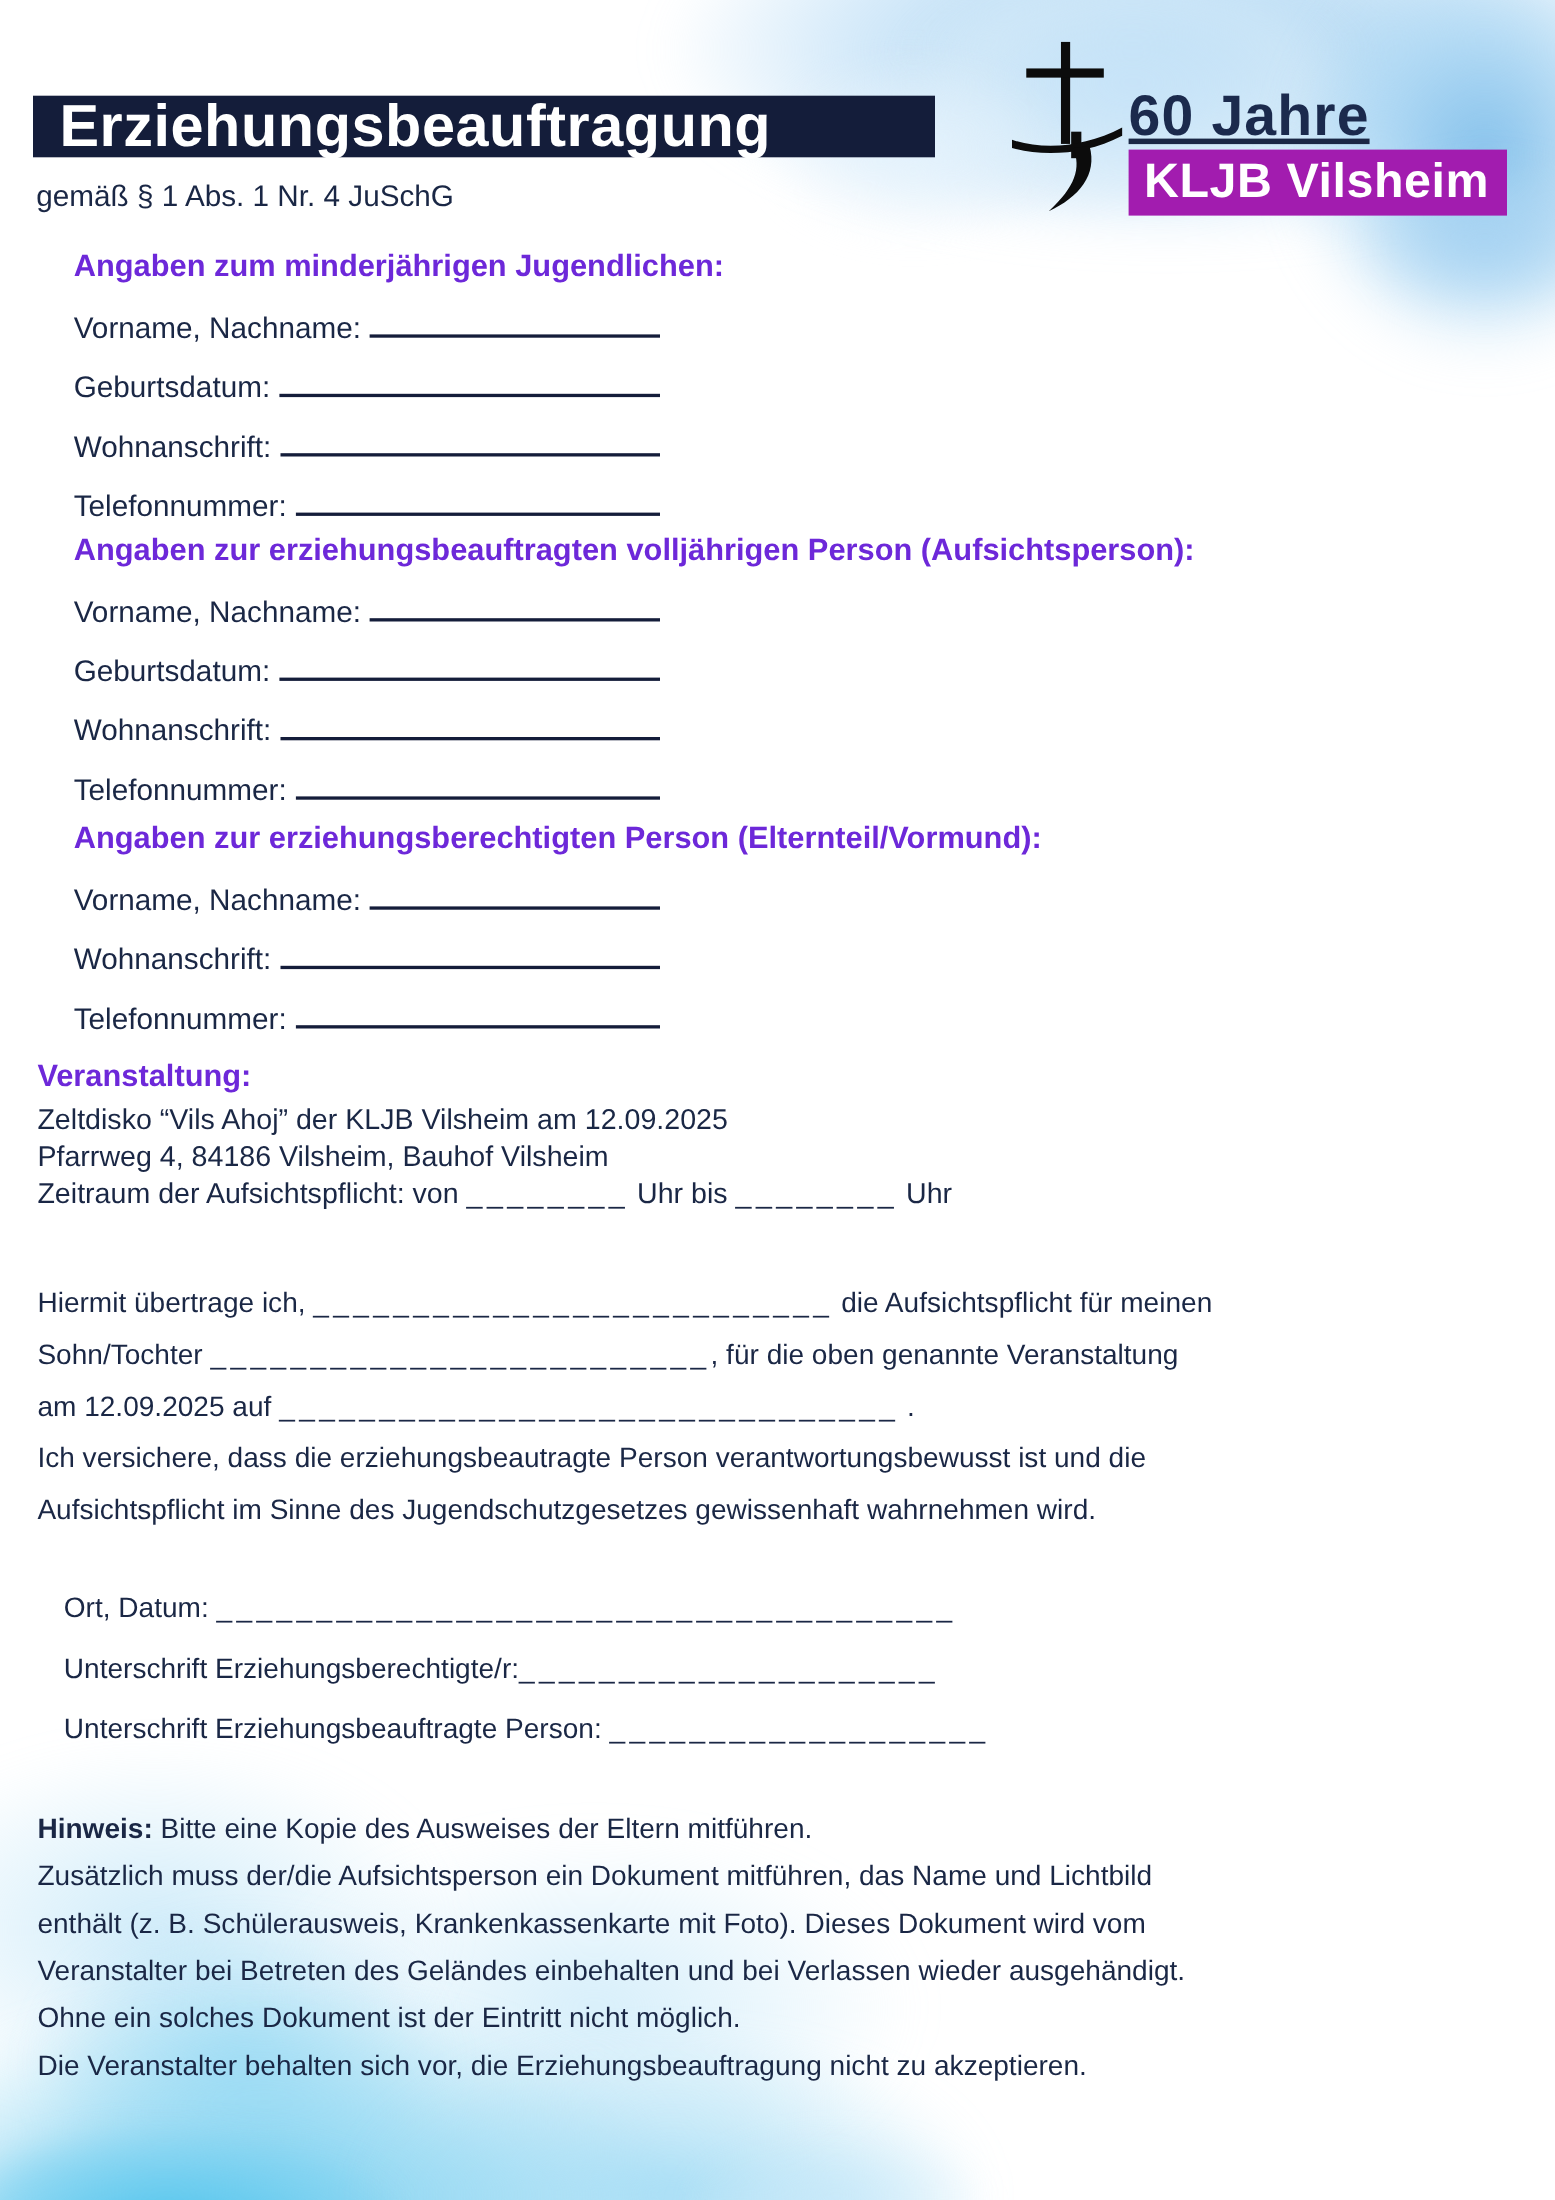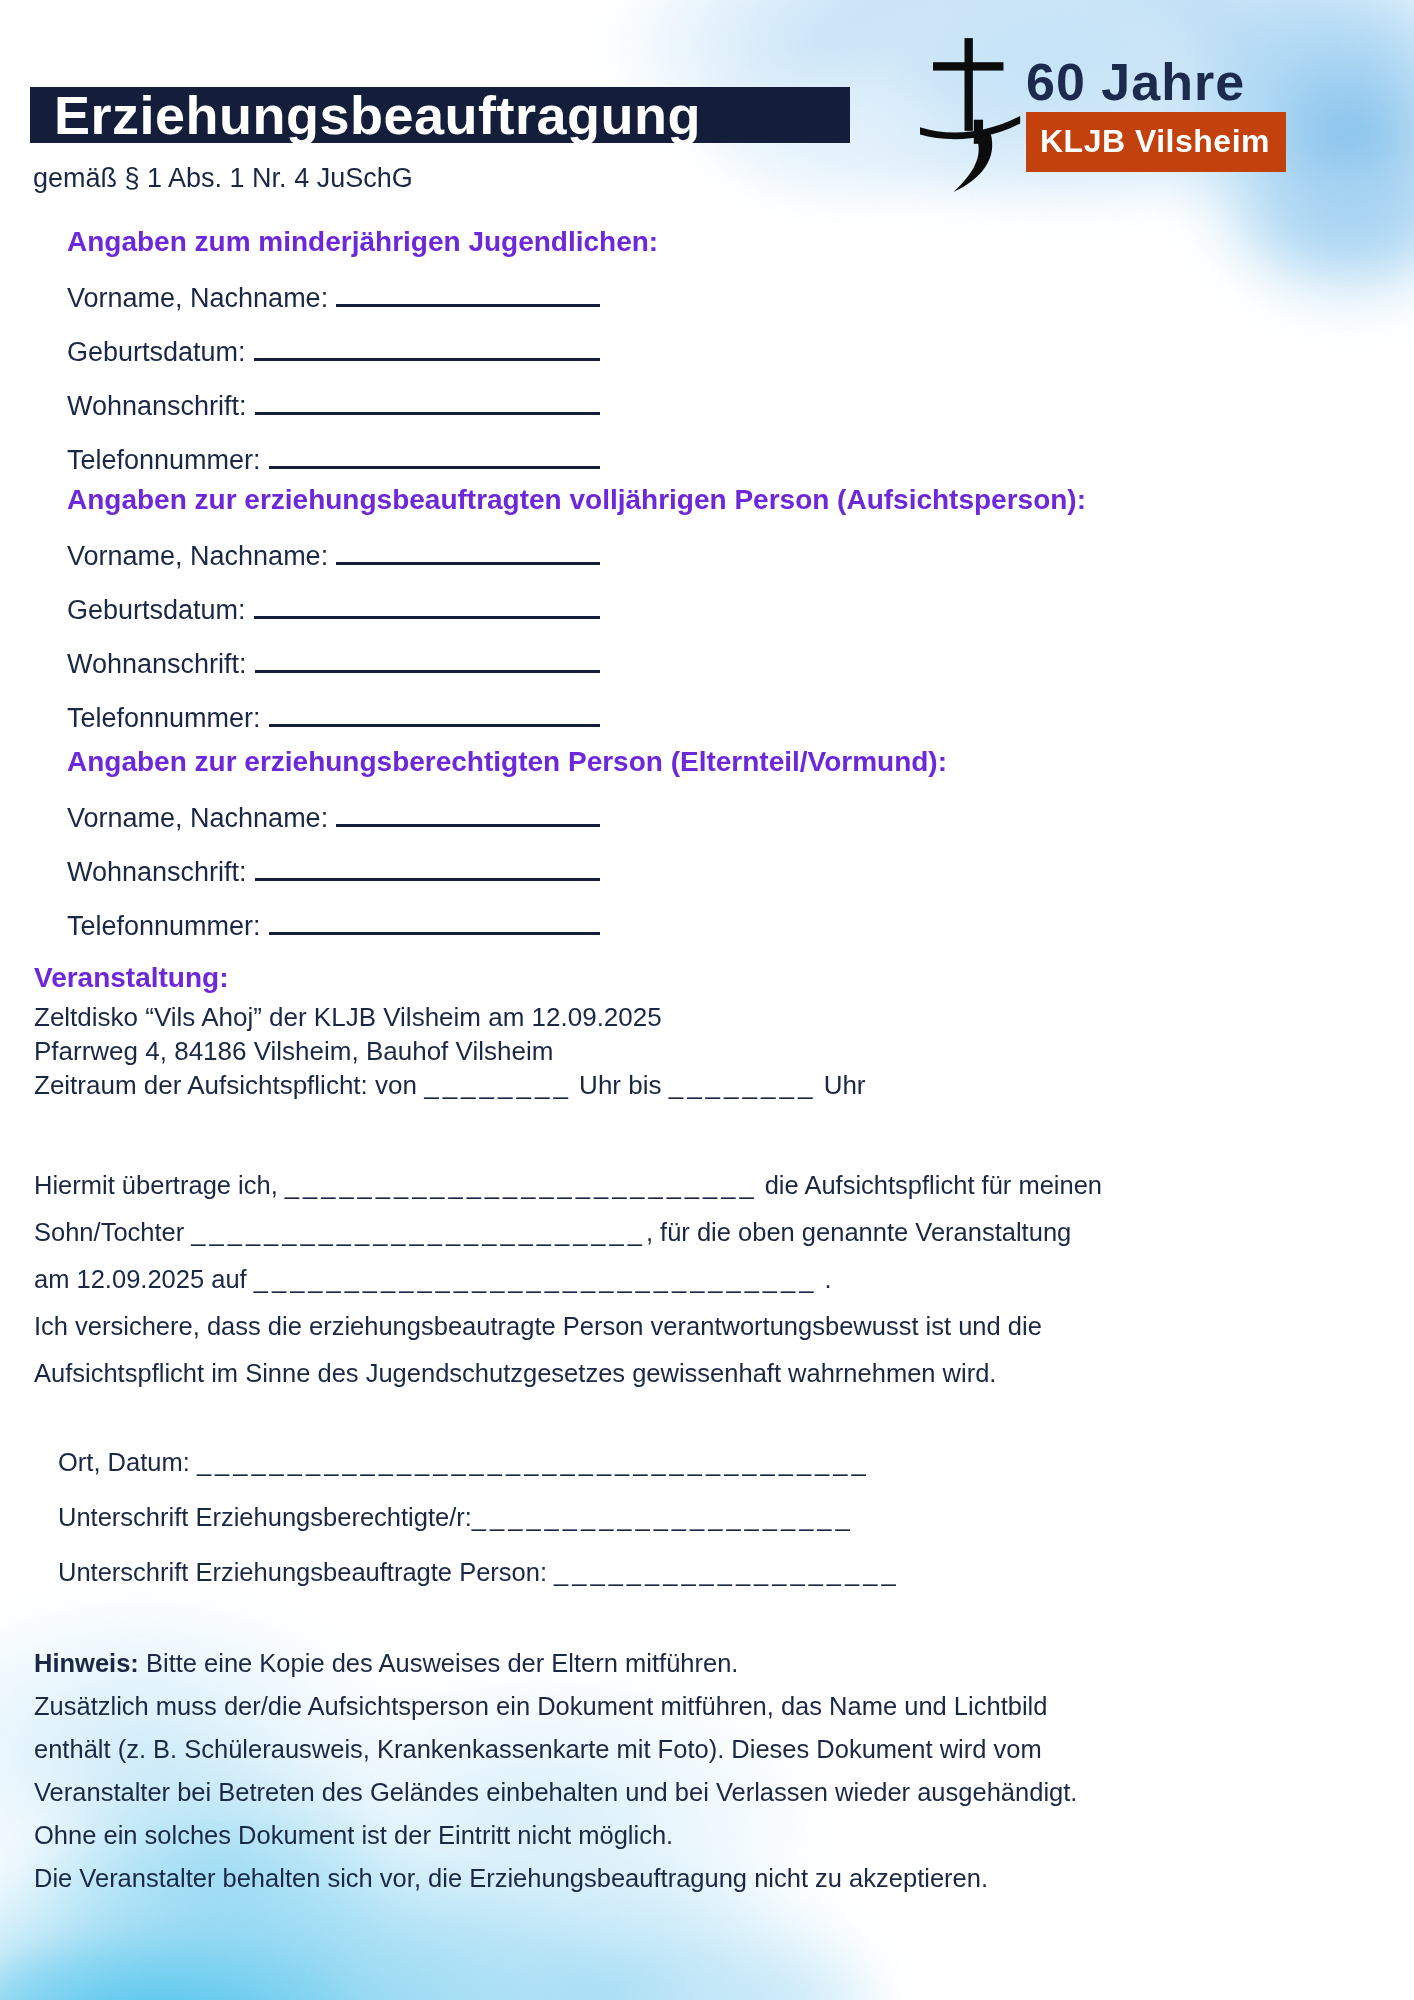--- a/index.html
+++ b/index.html
@@ -28,25 +28,25 @@
 
   .title-bar{
     position:absolute;left:30px;top:87px;height:56px;min-width:820px;
     background:#141d3a;display:flex;align-items:center;padding:0 40px 0 24px;box-sizing:border-box;
   }
   .title-bar h1{
     margin:0;color:#ffffff;font-size:54px;font-weight:700;letter-spacing:0.5px;white-space:nowrap;
   }
   .subtitle{position:absolute;left:33px;top:163px;font-size:27px;color:#1a2745;}
 
-  .logo{position:absolute;left:920px;top:30px;display:flex;align-items:center;}
+  .logo{position:absolute;left:920px;top:30px;display:flex;align-items:flex-end;text-decoration:underline;}
   .logo svg{display:block;margin-top:6px;}
   .logo-text{margin-left:4px;}
   .sixty{font-size:52px;font-weight:700;color:#1b2a4d;line-height:56px;letter-spacing:1px;}
-  .badge{display:inline-block;background:#c2410c;color:#ffffff;font-size:32px;font-weight:700;
+  .badge{display:inline-block;background:#a21caf;color:#ffffff;font-size:44px;font-weight:700;
          line-height:52px;padding:3px 16px 5px 14px;margin-top:2px;letter-spacing:0.5px;}
 
   section{position:absolute;left:34px;}
   section.indented{left:67px;}
   .s1{top:226px;} .s2{top:484px;} .s3{top:746px;}
   .event{top:962px;} .decl{top:1152px;} .sigs{top:1448px;margin-left:24px;} .notice{top:1642px;}
 
   h2{margin:0;font-size:28px;font-weight:700;color:#6d28d9;line-height:32px;}
   .form-section h2{margin-bottom:11px;}
 

